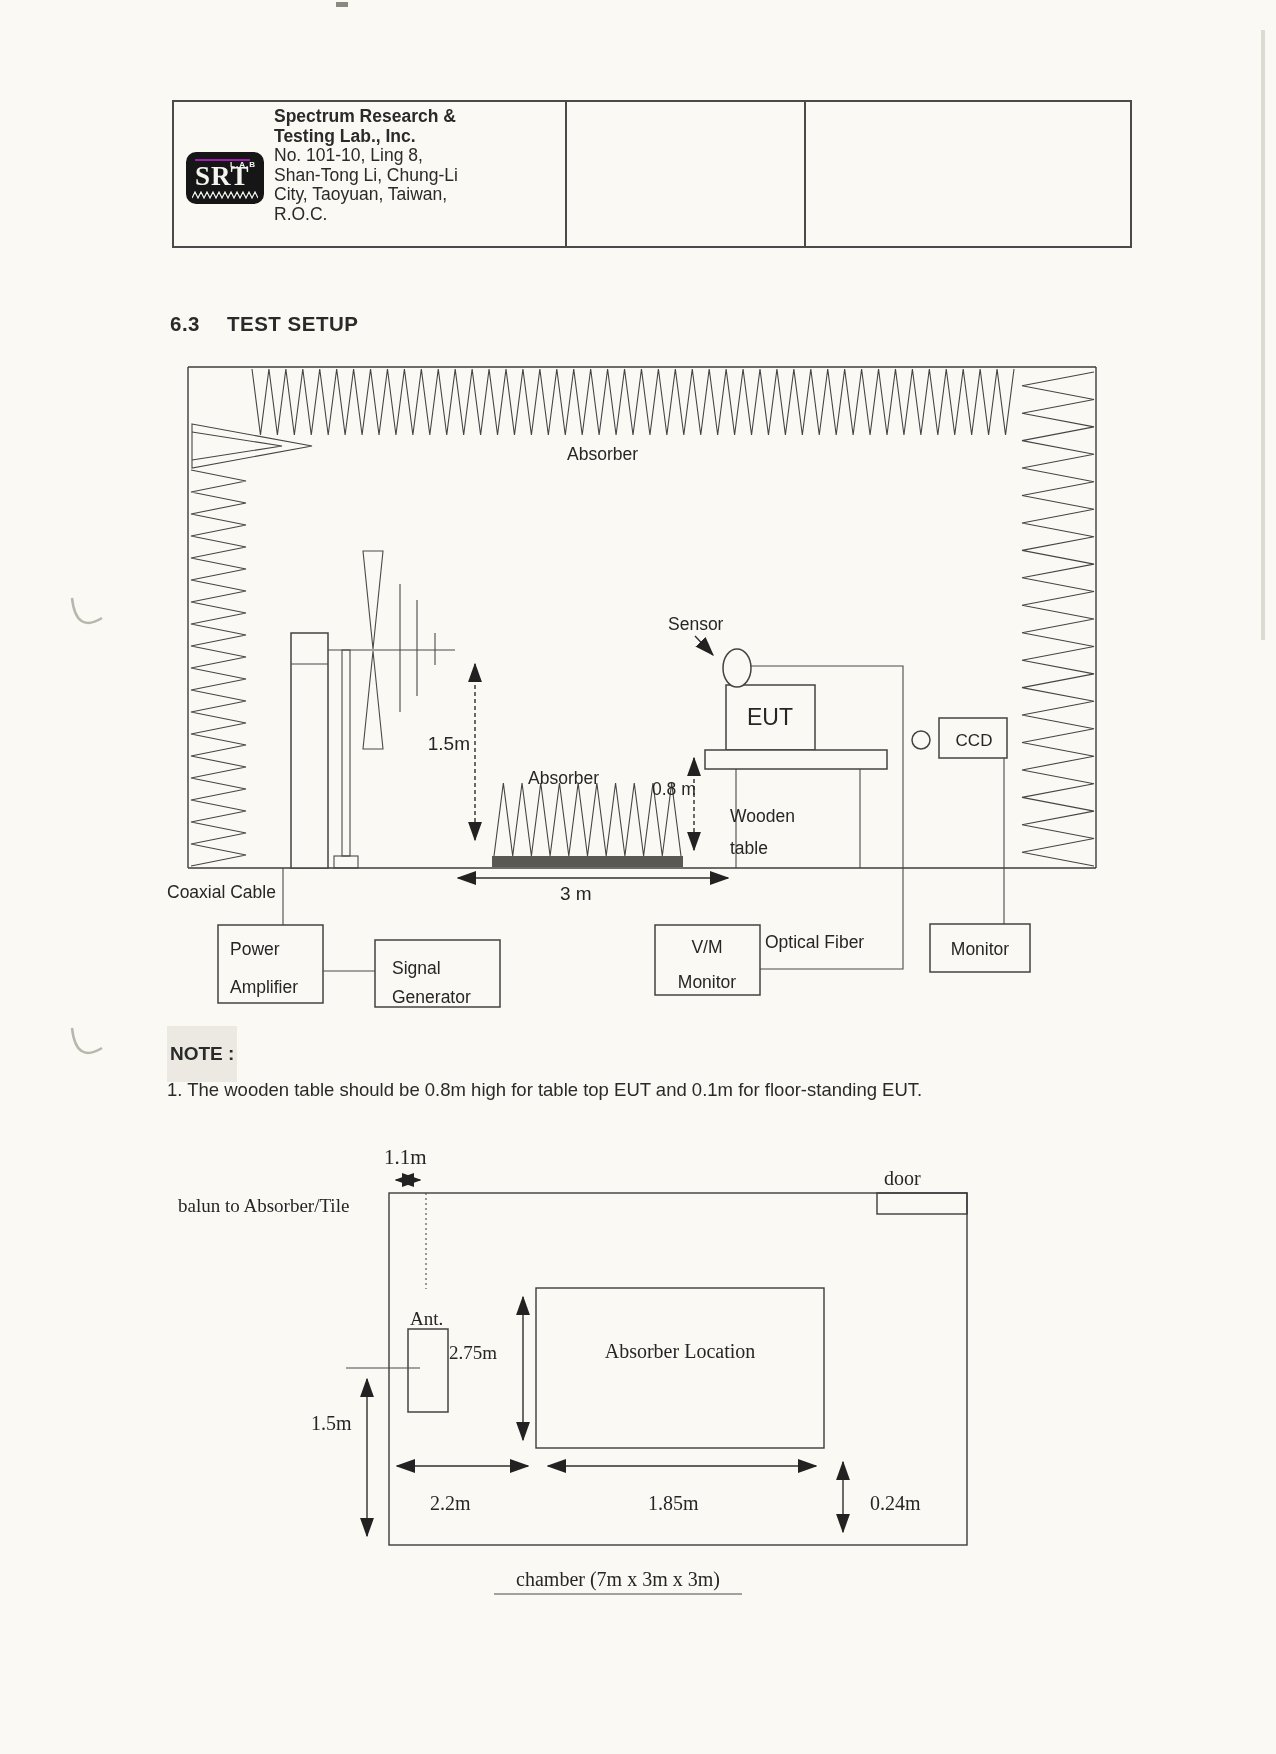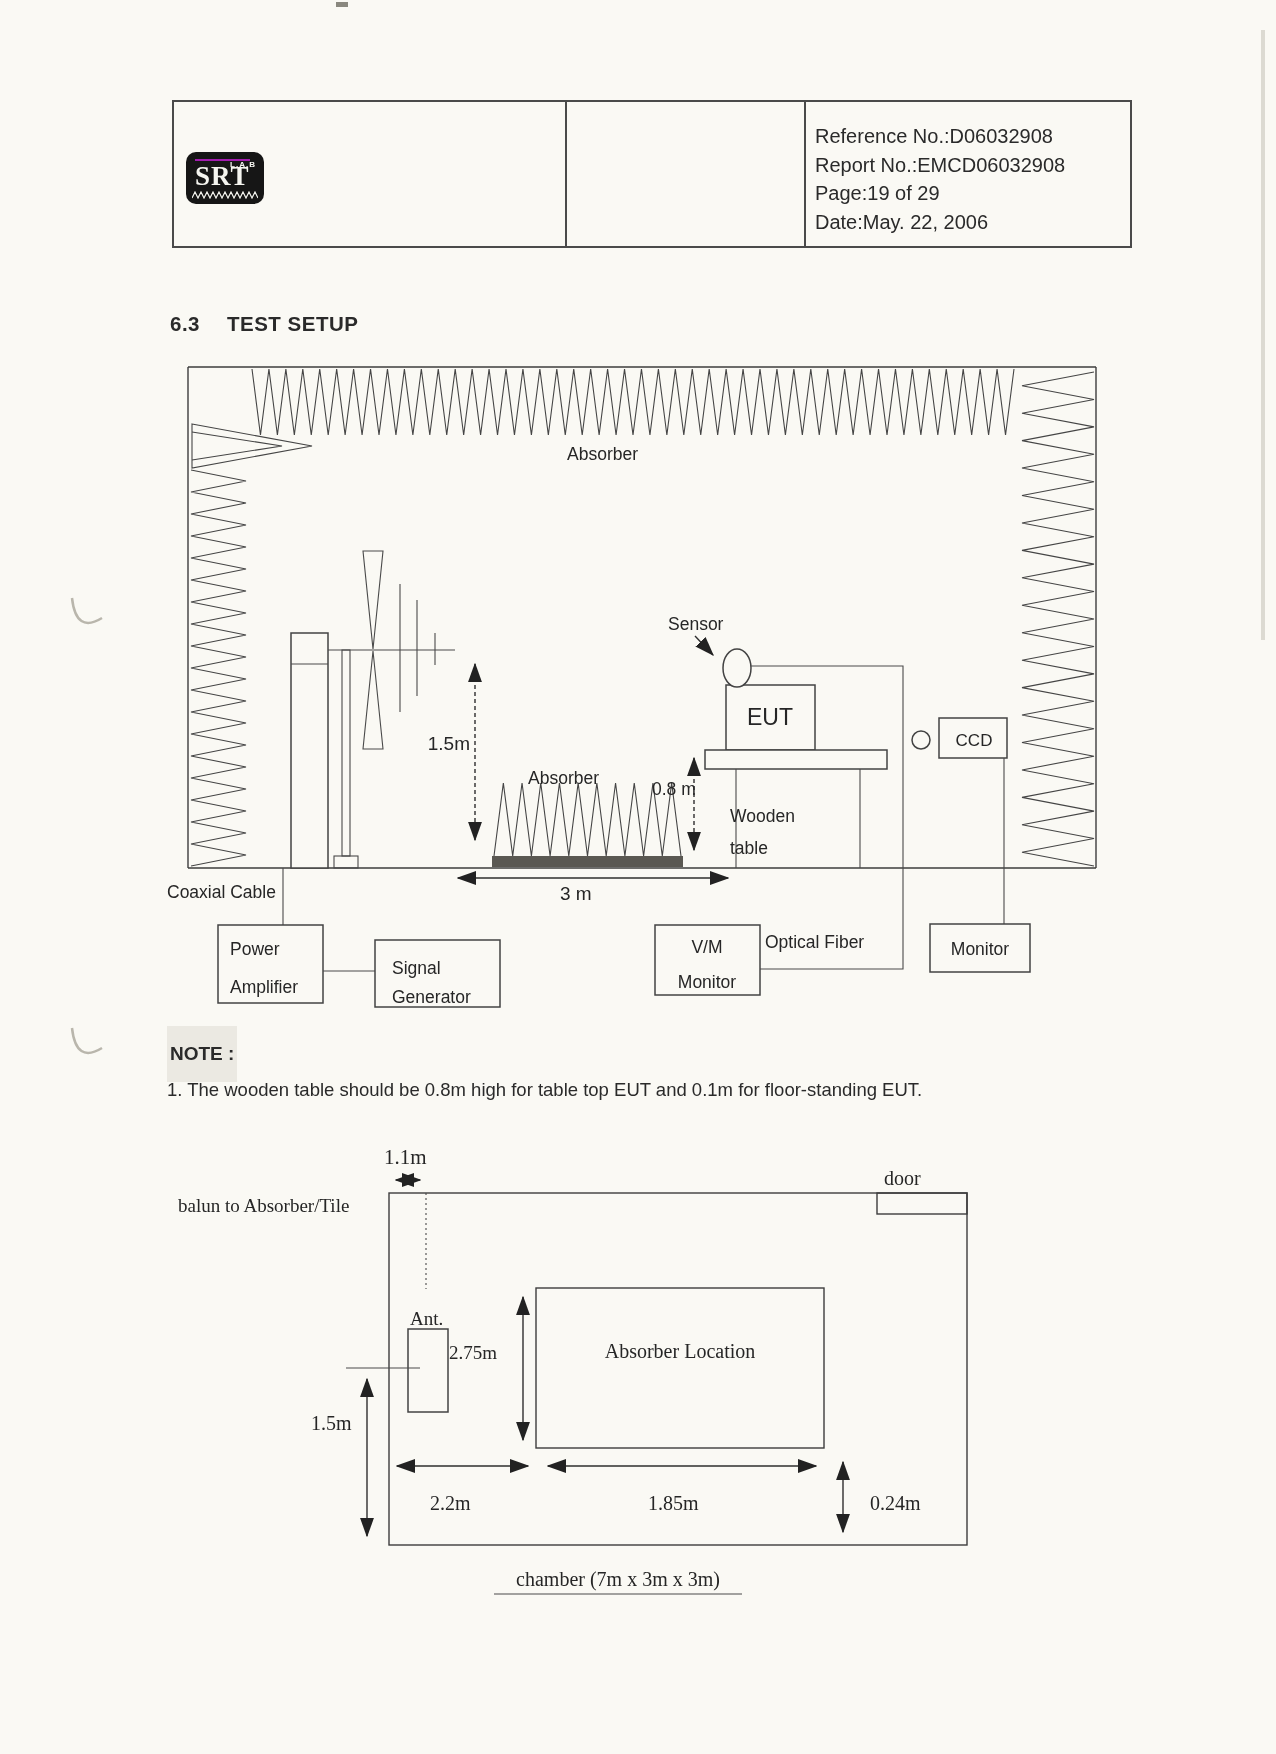--- a/index.html
+++ b/index.html
@@ -54,28 +54,30 @@
     <div class="div2"></div>
 
     <div class="logo">
       <span class="big">SRT</span>
       <span class="sub">L.A.B</span>
       <svg class="zig" width="66" height="8" viewBox="0 0 66 8">
         <polyline points="0,7 3,1 6,7 9,1 12,7 15,1 18,7 21,1 24,7 27,1 30,7 33,1 36,7 39,1 42,7 45,1 48,7 51,1 54,7 57,1 60,7 63,1 66,7" fill="none" stroke="#f5f5f0" stroke-width="1.2"></polyline>
       </svg>
     </div>
 
-
-
-    <div class="info">
-      <div>Reference No.:D06032908</div>
-      <div>Report No.:EMCD06032908</div>
-      <div>Page:19 of 29</div>
-      <div>Date:May. 22, 2006</div>
+    <div class="company">
+      <div class="b">Spectrum Research &amp;</div>
+      <div class="b">Testing Lab., Inc.</div>
+      <div>No. 101-10, Ling 8,</div>
+      <div>Shan-Tong Li, Chung-Li</div>
+      <div>City, Taoyuan, Taiwan,</div>
+      <div>R.O.C.</div>
     </div>
+
+
   </div>
 
   <div class="sechead">
     <span class="num">6.3</span><span>TEST SETUP</span>
   </div>
 
   <svg width="1276" height="1754" viewBox="0 0 1276 1754" style="position:absolute;left:0;top:0">
     <defs>
       <marker id="ah" viewBox="0 0 14 10" refX="13" refY="5" markerWidth="14" markerHeight="10" orient="auto-start-reverse">
           <path d="M0,0 L14,5 L0,10 z" fill="#222"></path>

